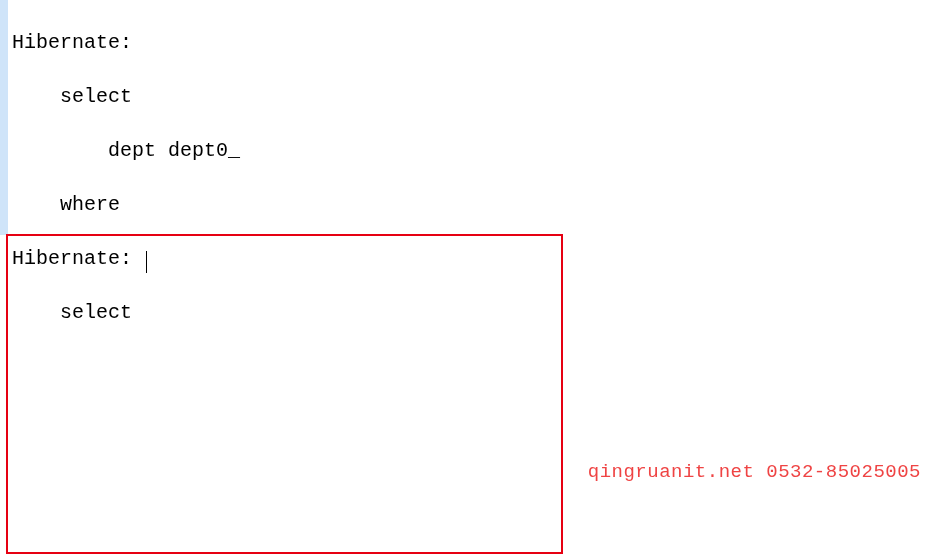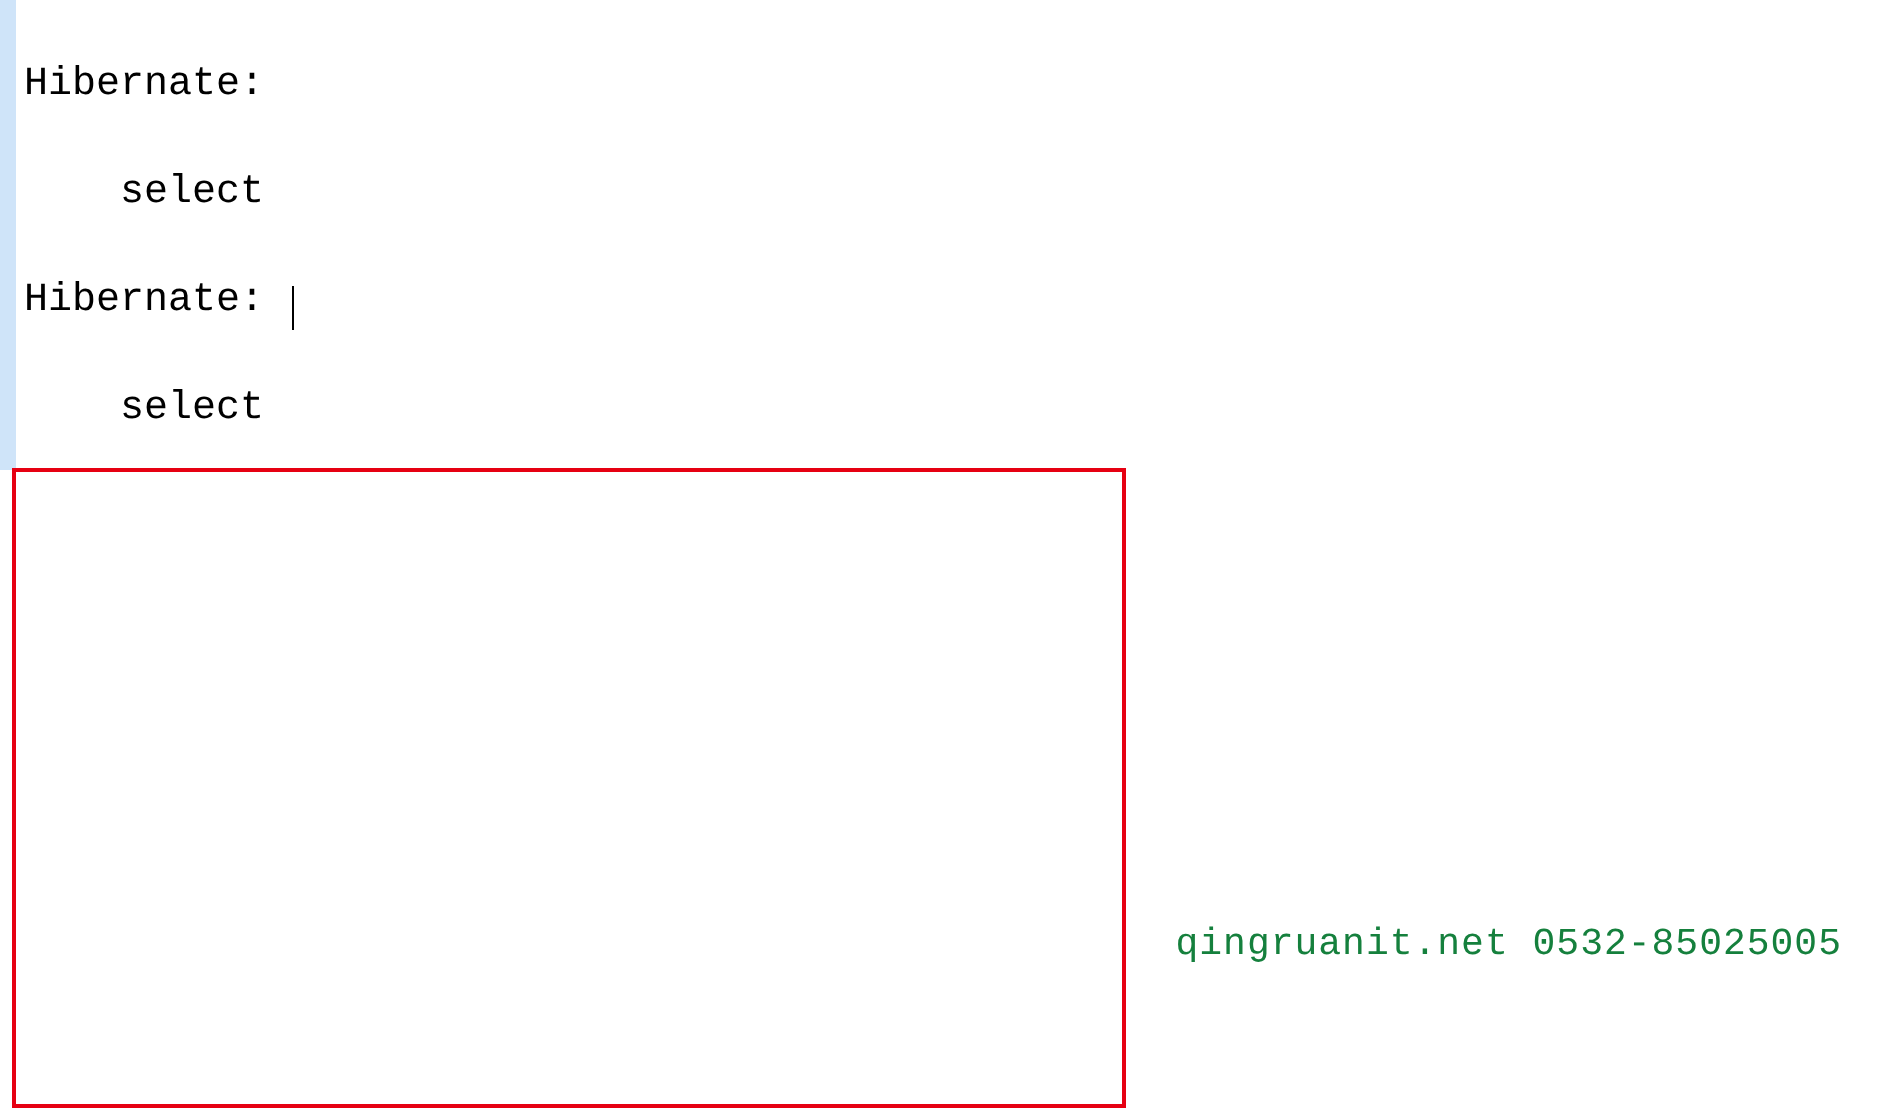--- a/index.html
+++ b/index.html
@@ -48,38 +48,40 @@
       background: #000;
       vertical-align: text-bottom;
       margin-left: 2px;
       position: relative;
       top: 3px;
     }
     .watermark {
       position: absolute;
       right: 18px;
       top: 460px;
-      color: #15803d;
+      color: #ef4444;
       font-family: "SimSun", "Courier New", monospace;
       font-size: 19px;
       letter-spacing: 0.5px;
       text-align: right;
     }
     .line {
       display: block;
     }
   </style>
 </head>
 <body>
 
 <div class="gutter"></div>
 
 <div class="code-area">
 <span class="line">Hibernate: </span>
 <span class="line">    select</span>
+<span class="line">        dept dept0_ </span>
+<span class="line">    where</span>
 <span class="line"><span>Hibernate: </span><span class="cursor"></span></span>
 <span class="line">    select</span>
 
 
 
 
 
 
 
 

